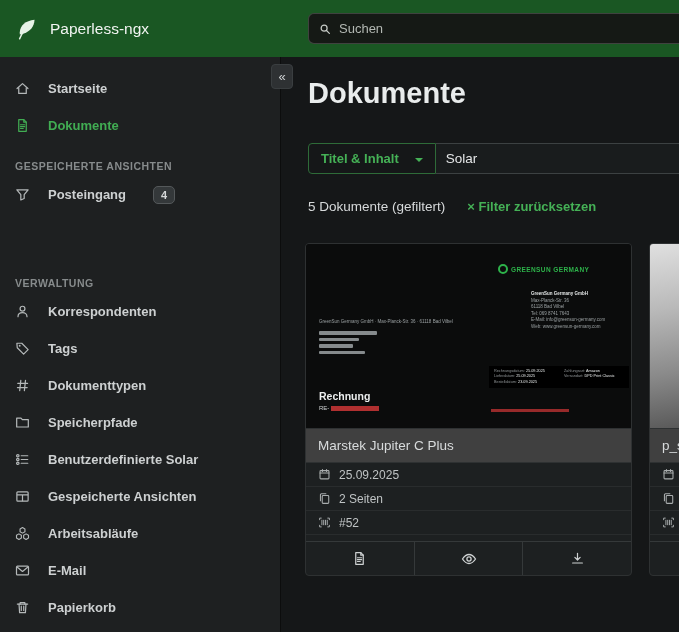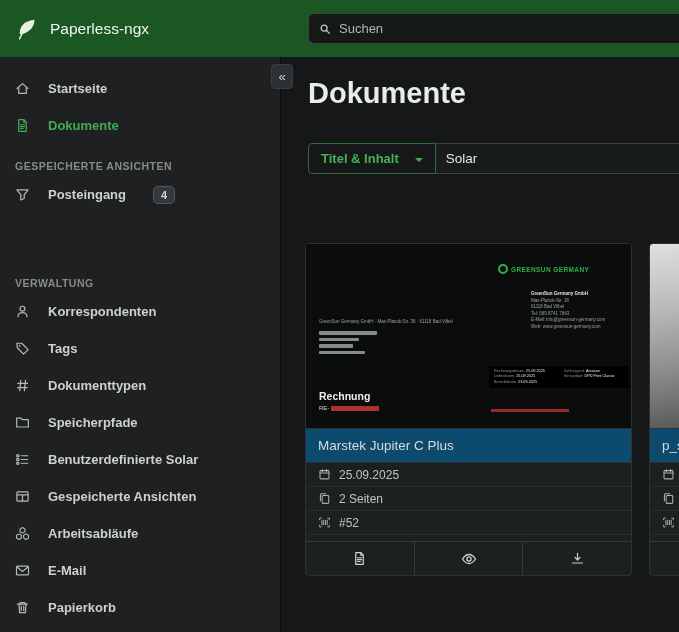--- a/index.html
+++ b/index.html
@@ -85,21 +85,21 @@
   .reset-link { color:#45b156; font-weight:600; text-decoration:none; cursor:pointer; font-size:13px; }
 
   
   .cards { position:absolute; left:23px; top:186px; display:flex; gap:17px; }
   .card {
     width:327px; flex-shrink:0; background:#1d2021; border:1px solid #2e3132;
     border-radius:4px; overflow:hidden; cursor:pointer;
   }
   .thumb { position:relative; height:185px; background:#0b0c0c; border-bottom:1px solid #2e3132; overflow:hidden; }
   .thumb.gray { background:linear-gradient(170deg,#e0e0e0 0%,#b9b9b9 28%,#8a8a8a 55%,#565656 80%,#343434 100%); }
-  .card-title { padding:9px 12px; font-size:13.5px; color:#d8dbdc; background:#0c4a6e; border-bottom:1px solid #2e3132; white-space:nowrap; }
+  .card-title { padding:9px 12px; font-size:13.5px; color:#d8dbdc; background:#404040; border-bottom:1px solid #2e3132; white-space:nowrap; }
   .meta-row {
     display:flex; align-items:center; gap:8px; height:24px; padding:0 12px;
     font-size:12px; color:#bfc3c4; border-bottom:1px solid #292c2d;
   }
   .meta-row .micon { color:#a9adae; display:flex; }
   .meta-row:last-of-type { border-bottom:none; }
   .card-spacer { height:6px; }
   .card-actions { display:flex; border-top:1px solid #35393a; height:34px; }
   .card-actions button {
     flex:1; background:transparent; border:none; border-right:1px solid #35393a;
@@ -289,20 +289,24 @@
   <h1 class="page-title">Dokumente</h1>
 
   <div class="filter-row">
     <button class="field-select">
       <span>Titel &amp; Inhalt</span>
       <span class="caret"></span>
     </button>
     <input class="filter-input" value="Solar" style="">
   </div>
 
+  <div class="status-row">
+    <span>5 Dokumente (gefiltert)</span>
+    <a class="reset-link">× Filter zurücksetzen</a>
+  </div>
 
   <div class="cards">
 
     <article class="card">
       <div class="thumb">
         <div class="inv-logo">
           <span class="gmark"></span>
           <span class="ltext">GREENSUN GERMANY</span>
         </div>
         <div class="inv-address">

